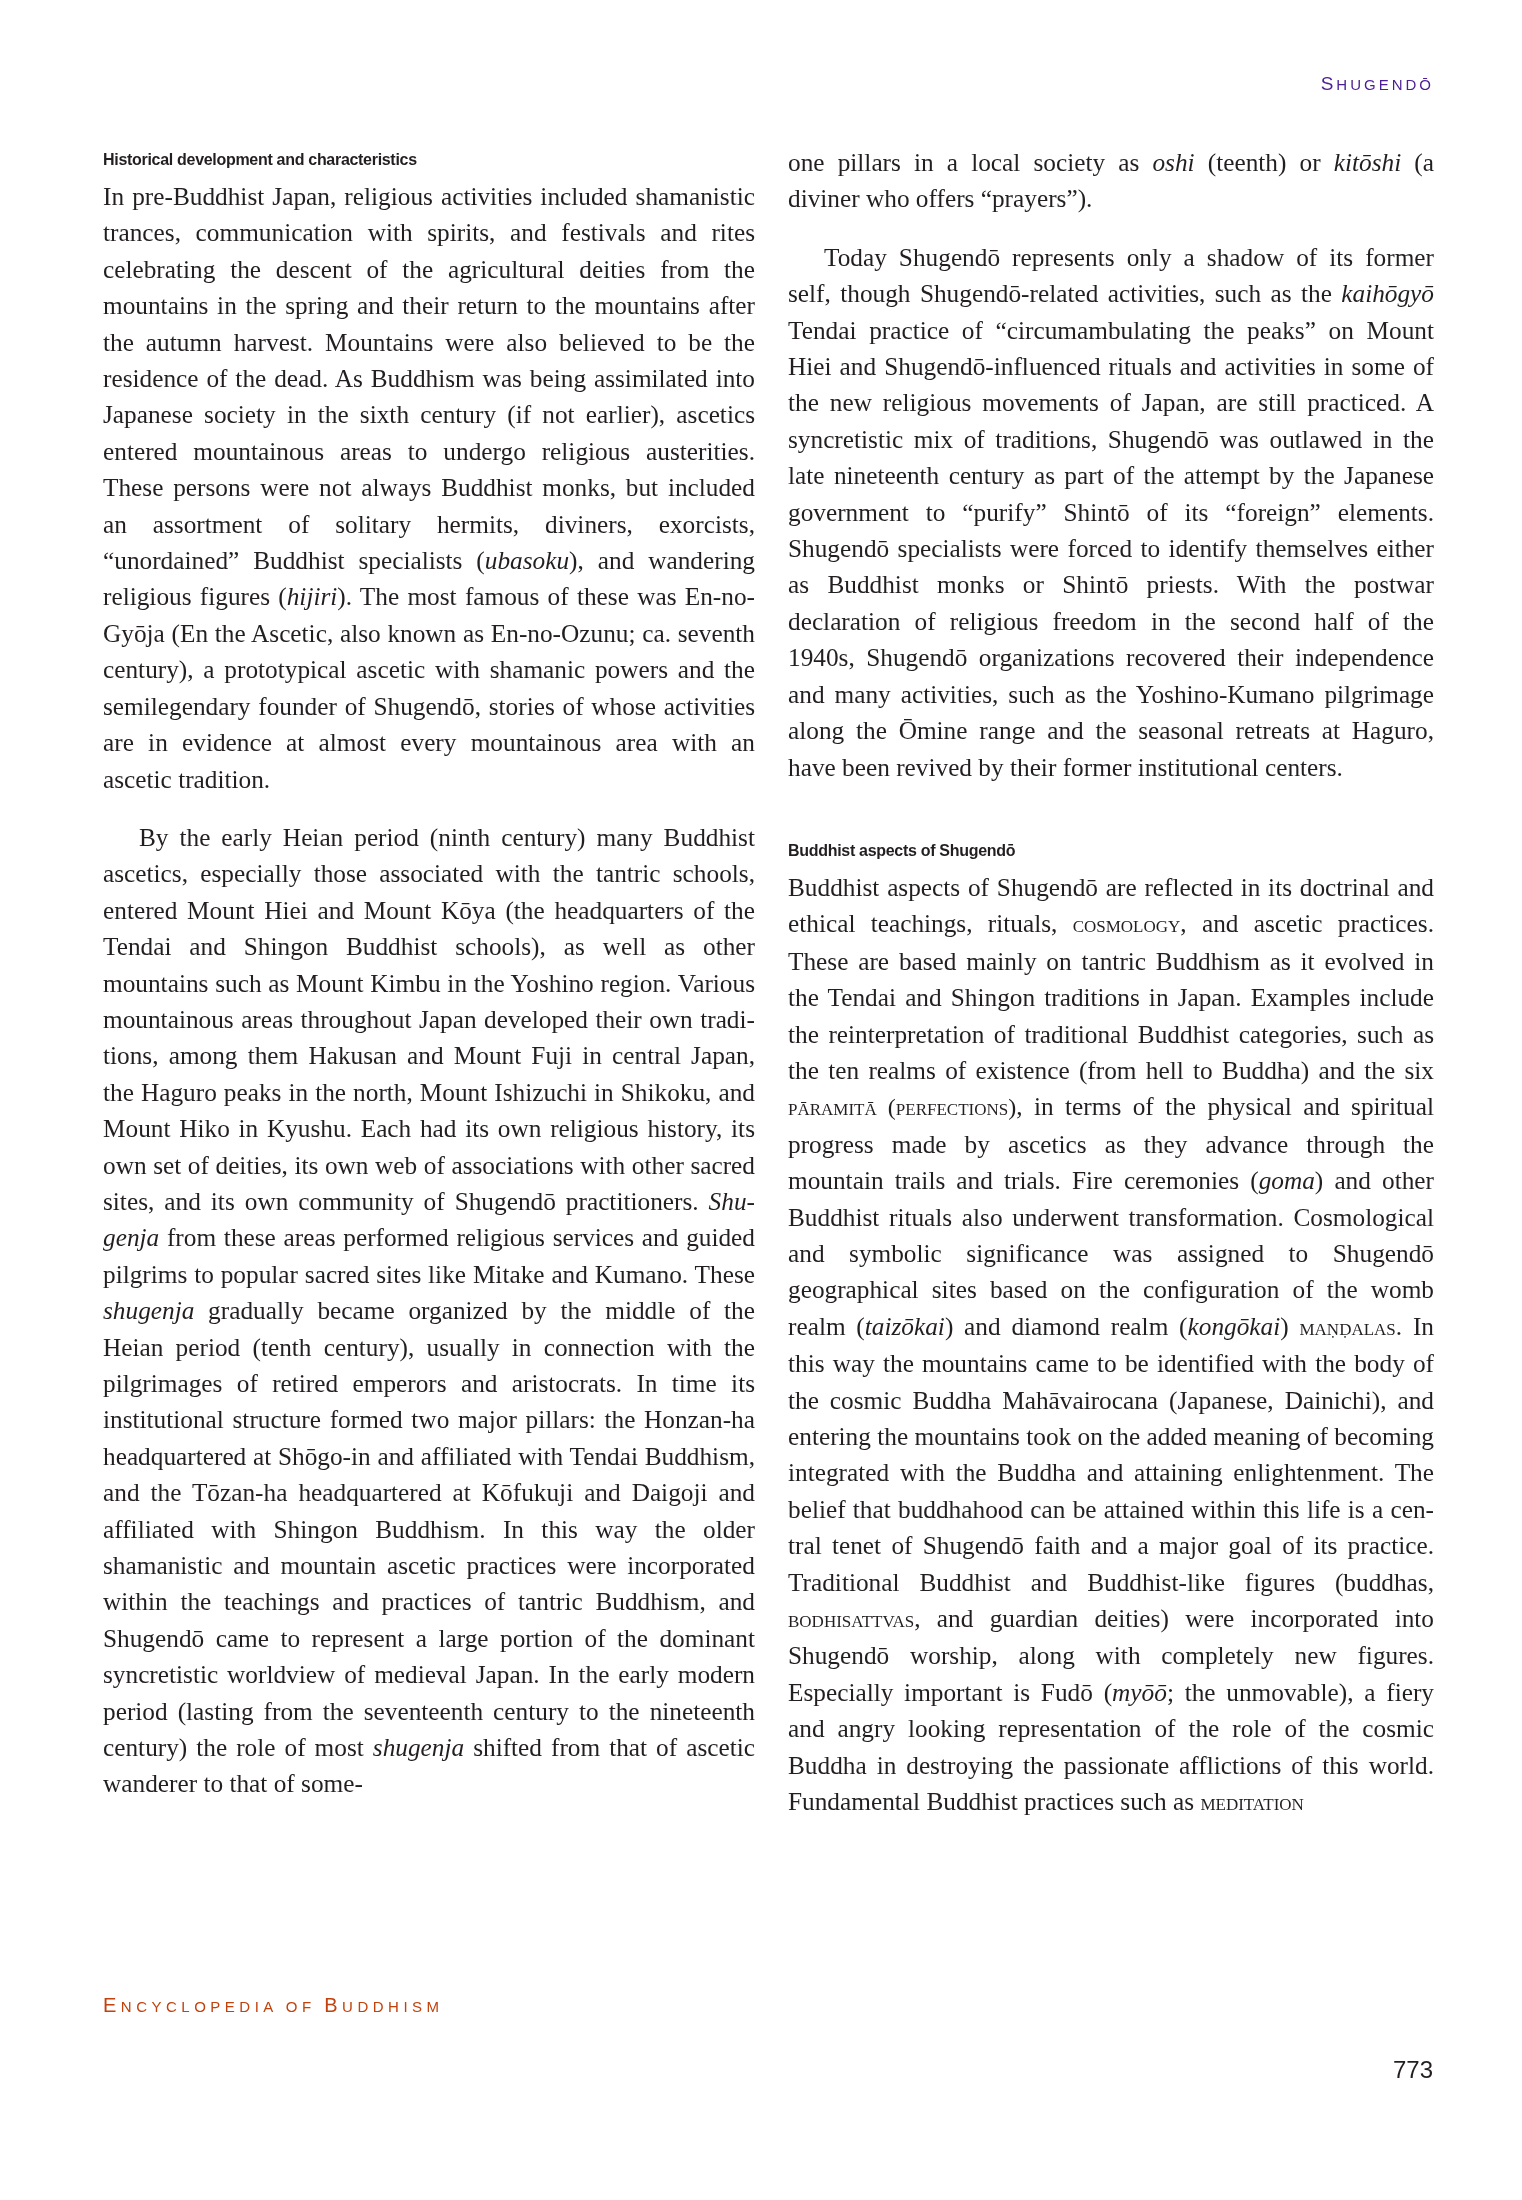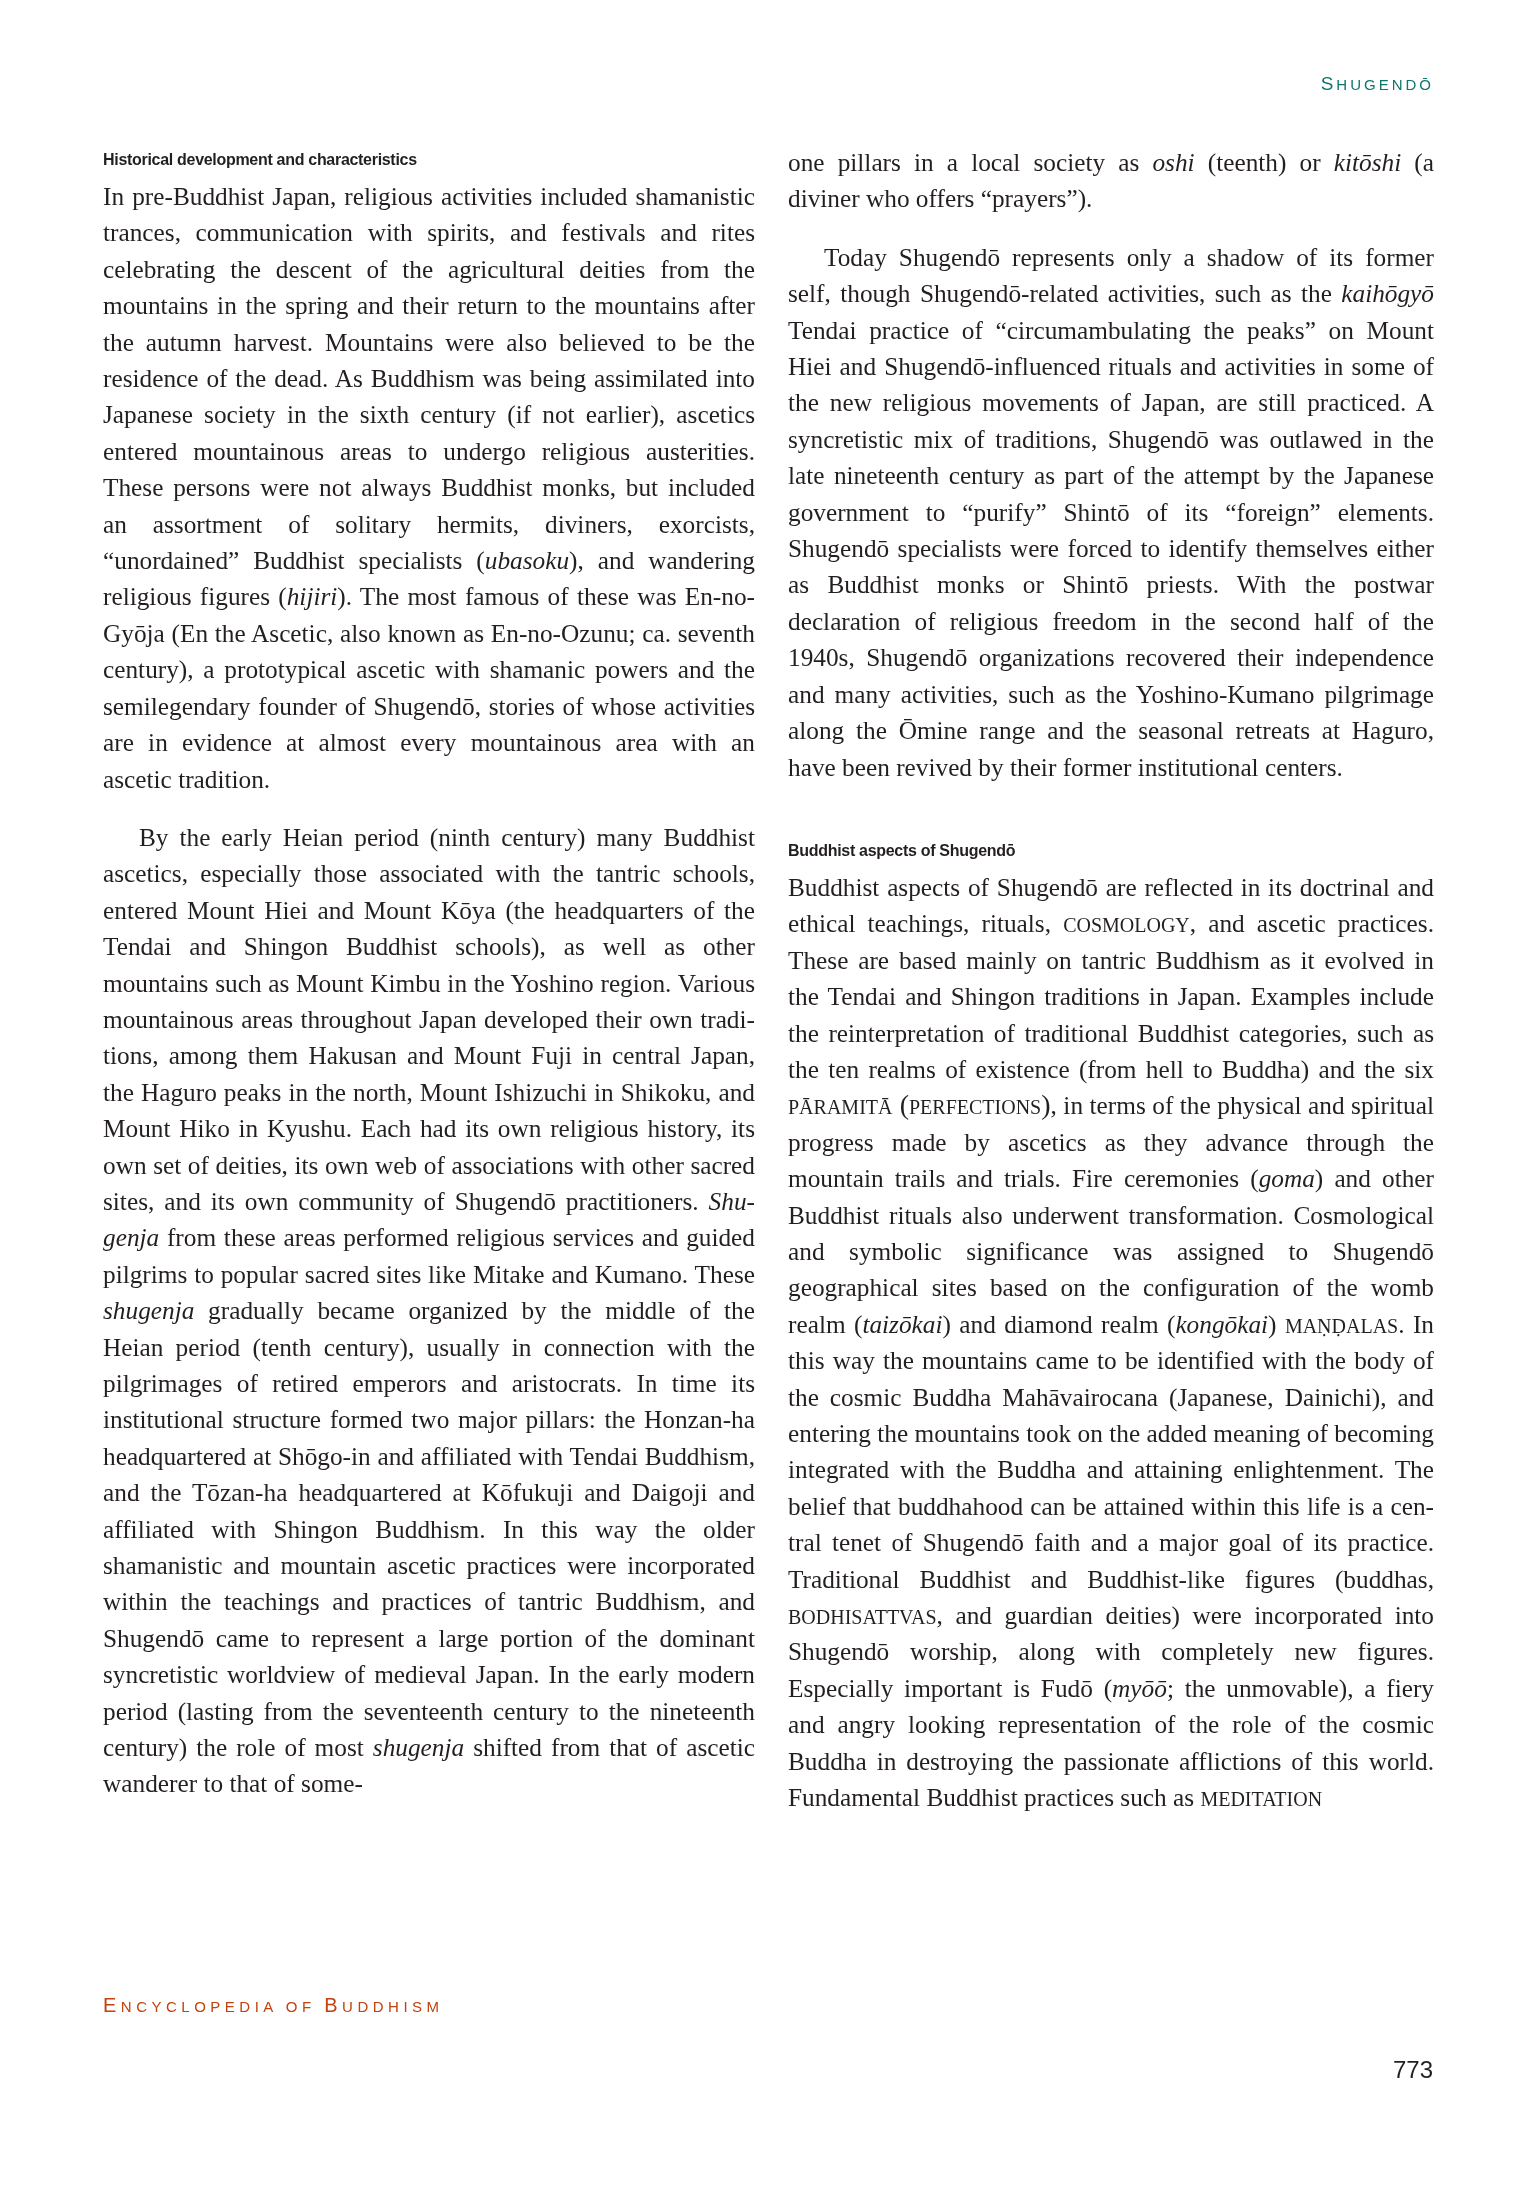--- a/index.html
+++ b/index.html
@@ -1,31 +1,31 @@
 <!DOCTYPE html>
 <html><head>
 <meta charset="utf-8">
 <style>
   html, body { margin:0; padding:0; background:#ffffff; }
   body { width:1522px; height:2200px; position:relative; overflow:hidden;
          font-family:"Liberation Serif","DejaVu Serif",serif; color:#231f20; }
   .running-head { position:absolute; top:73px; right:88px; font-family:"Liberation Sans","DejaVu Sans",sans-serif;
-         font-size:15px; letter-spacing:3px; font-variant:small-caps; color:#0f766e; }
+         font-size:15px; letter-spacing:3px; font-variant:small-caps; color:#4c1d95; }
   .running-head .cap { font-size:19px; }
   .col { position:absolute; top:144px; width:652px; }
   .col.left { left:103px; }
   .col.right { left:788px; width:646px; }
   h2 { font-family:"Liberation Sans","DejaVu Sans",sans-serif; font-weight:bold; font-size:16px;
        margin:0 0 2px 0; line-height:32px; letter-spacing:-0.3px; }
   p { margin:0; font-size:25.3px; line-height:36.4px; text-align:justify; hyphens:manual; }
   p.indent { text-indent:36px; }
   .gap { height:22px; }
   .gap-lg { height:50px; }
   i { font-style:italic; }
-  .sc { font-variant:small-caps; text-transform:lowercase; font-size:28px; }
+  .sc { font-variant:small-caps; text-transform:lowercase; font-size:24px; }
   .footer-left { position:absolute; top:1994px; left:103px; font-family:"Liberation Sans","DejaVu Sans",sans-serif;
        font-size:15px; letter-spacing:4.5px; text-transform:uppercase; color:#c2410c; }
   .footer-left .cap { font-size:20px; }
   .footer-right { position:absolute; top:2056px; right:89px; font-family:"Liberation Sans","DejaVu Sans",sans-serif;
        font-size:24px; color:#231f20; }
 </style>
 </head>
 <body>
 
 <div class="running-head"><span class="cap">S</span><span>HUGENDŌ</span></div>

